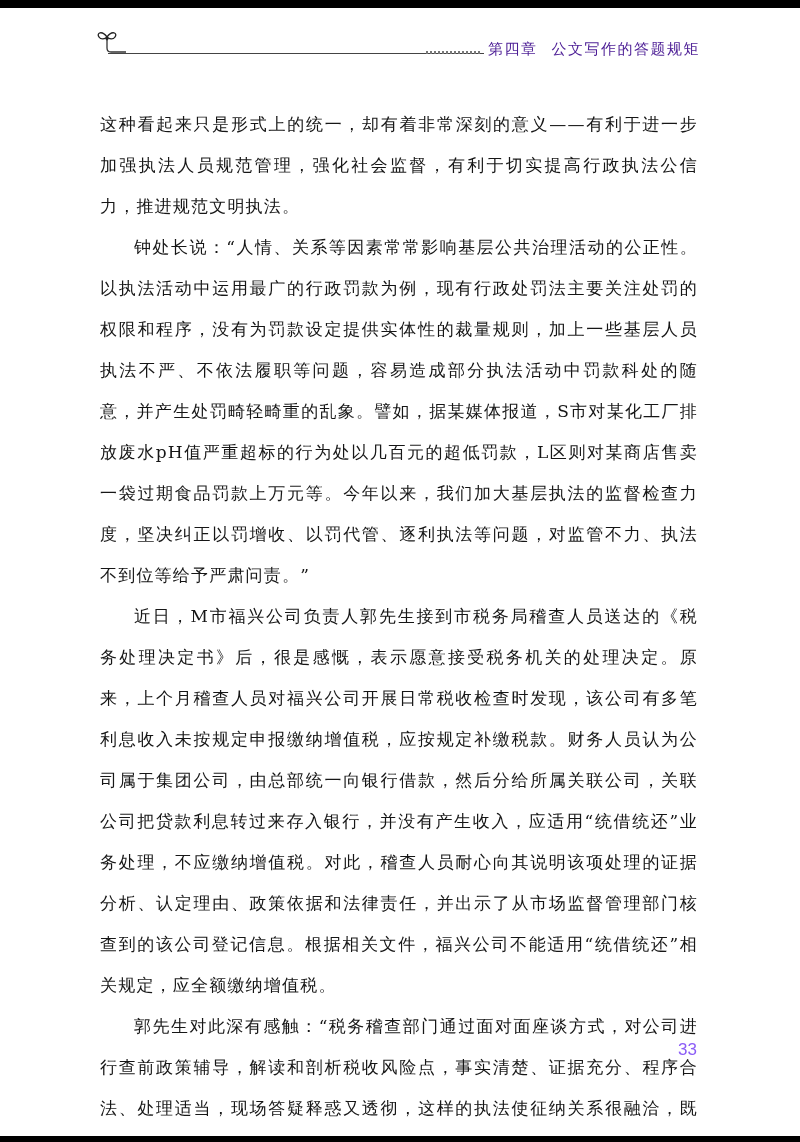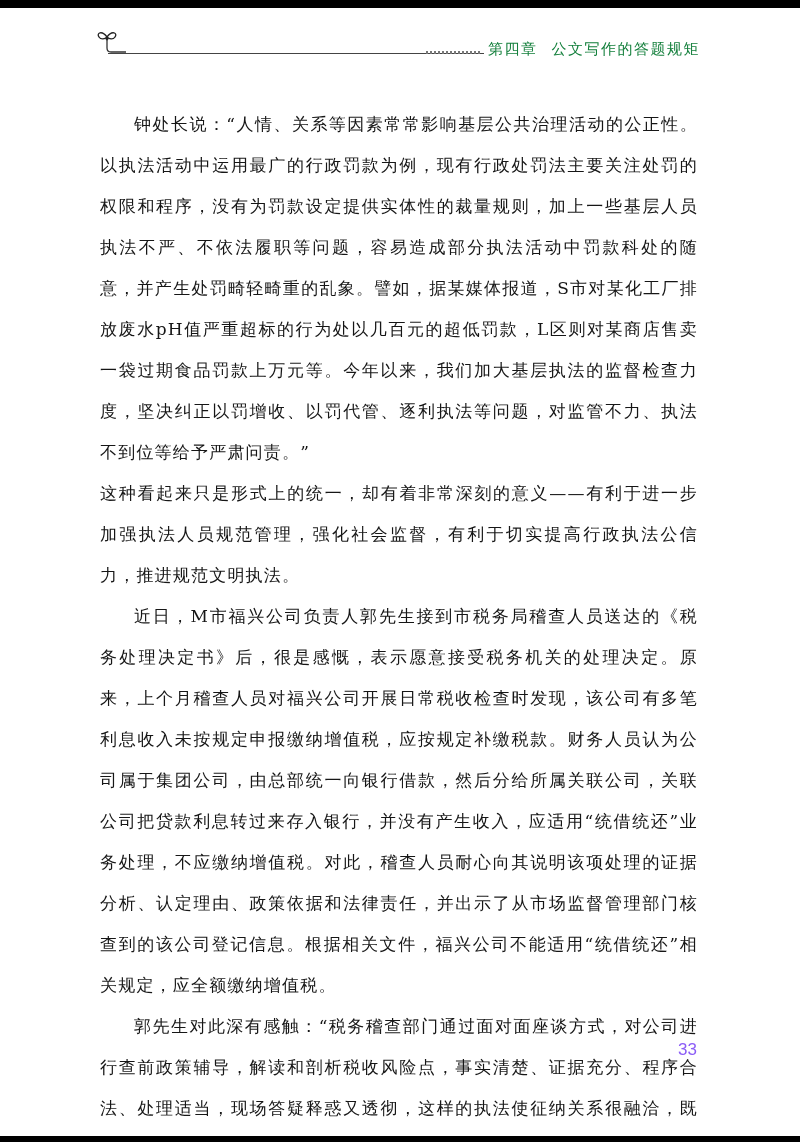--- a/index.html
+++ b/index.html
@@ -48,21 +48,21 @@
       left: 330px; top: 23px;
       width: 56px; height: 3px;
       background: repeating-linear-gradient(90deg, #777 0 2px, transparent 2px 4px);
     }
     .header-title {
       position: absolute;
       right: 0; top: 12px;
       font-family: "DejaVu Sans", "Liberation Sans", sans-serif;
       font-size: 15px;
       letter-spacing: 1.5px;
-      color: #15803d;
+      color: #4c1d95;
       white-space: nowrap;
     }
     .header-title .chapter {
       margin-right: 14px;
     }
     .body-text {
       position: absolute;
       left: 100px; top: 96px;
       width: 598px;
       color: #161616;
@@ -101,22 +101,22 @@
       <path d="M11 11 L11 20 Q11 24 15 24 L30 24" fill="none" stroke="#333" stroke-width="1.3"></path>
     </svg>
     <div class="header-rule"></div>
     <div class="header-rule-dots"></div>
     <div class="header-title">
       <span class="chapter">第四章</span><span>公文写作的答题规矩</span>
     </div>
   </div>
 
   <div class="body-text">
+    <p class="para no-indent">这种看起来只是形式上的统一，却有着非常深刻的意义——有利于进一步加强执法人员规范管理，强化社会监督，有利于切实提高行政执法公信力，推进规范文明执法。</p>
     <p class="para">钟处长说：“人情、关系等因素常常影响基层公共治理活动的公正性。以执法活动中运用最广的行政罚款为例，现有行政处罚法主要关注处罚的权限和程序，没有为罚款设定提供实体性的裁量规则，加上一些基层人员执法不严、不依法履职等问题，容易造成部分执法活动中罚款科处的随意，并产生处罚畸轻畸重的乱象。譬如，据某媒体报道，S市对某化工厂排放废水pH值严重超标的行为处以几百元的超低罚款，L区则对某商店售卖一袋过期食品罚款上万元等。今年以来，我们加大基层执法的监督检查力度，坚决纠正以罚增收、以罚代管、逐利执法等问题，对监管不力、执法不到位等给予严肃问责。”</p>
-    <p class="para no-indent">这种看起来只是形式上的统一，却有着非常深刻的意义——有利于进一步加强执法人员规范管理，强化社会监督，有利于切实提高行政执法公信力，推进规范文明执法。</p>
     <p class="para">近日，M市福兴公司负责人郭先生接到市税务局稽查人员送达的《税务处理决定书》后，很是感慨，表示愿意接受税务机关的处理决定。原来，上个月稽查人员对福兴公司开展日常税收检查时发现，该公司有多笔利息收入未按规定申报缴纳增值税，应按规定补缴税款。财务人员认为公司属于集团公司，由总部统一向银行借款，然后分给所属关联公司，关联公司把贷款利息转过来存入银行，并没有产生收入，应适用“统借统还”业务处理，不应缴纳增值税。对此，稽查人员耐心向其说明该项处理的证据分析、认定理由、政策依据和法律责任，并出示了从市场监督管理部门核查到的该公司登记信息。根据相关文件，福兴公司不能适用“统借统还”相关规定，应全额缴纳增值税。</p>
     <p class="para">郭先生对此深有感触：“税务稽查部门通过面对面座谈方式，对公司进行查前政策辅导，解读和剖析税收风险点，事实清楚、证据充分、程序合法、处理适当，现场答疑释惑又透彻，这样的执法使征纳关系很融洽，既有利于我们公司长远发展，也让我们感到非常温暖。”</p>
   </div>
 
   <div class="page-number">33</div>
 </div>
 
 <div class="bottom-band"></div>
 
 </body></html>

